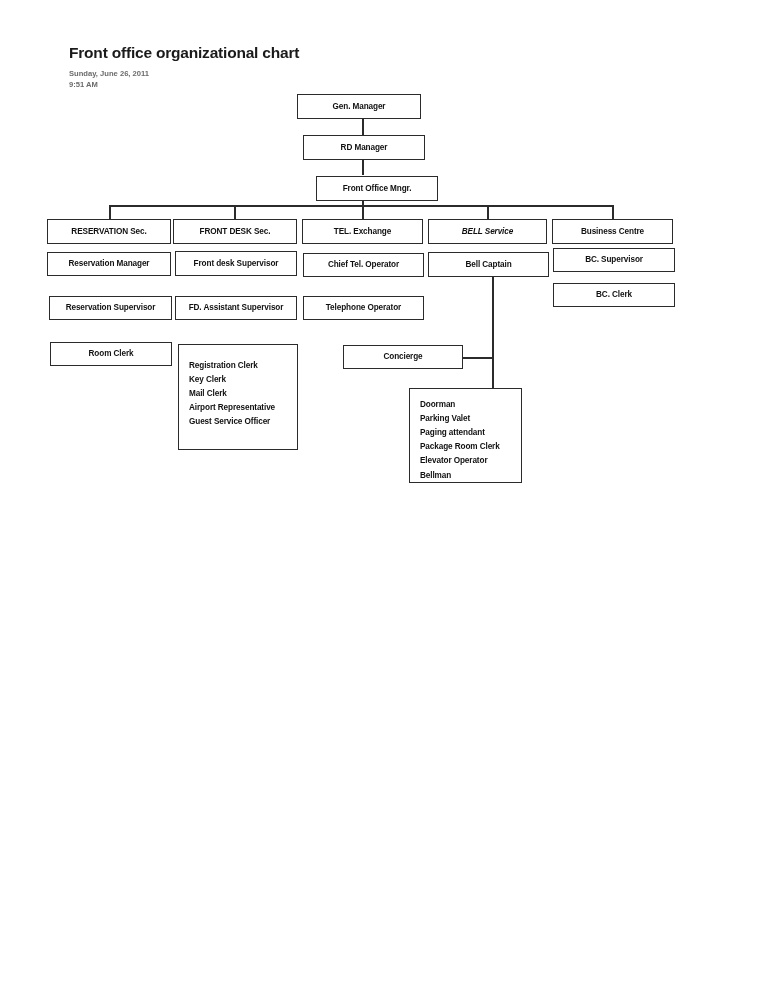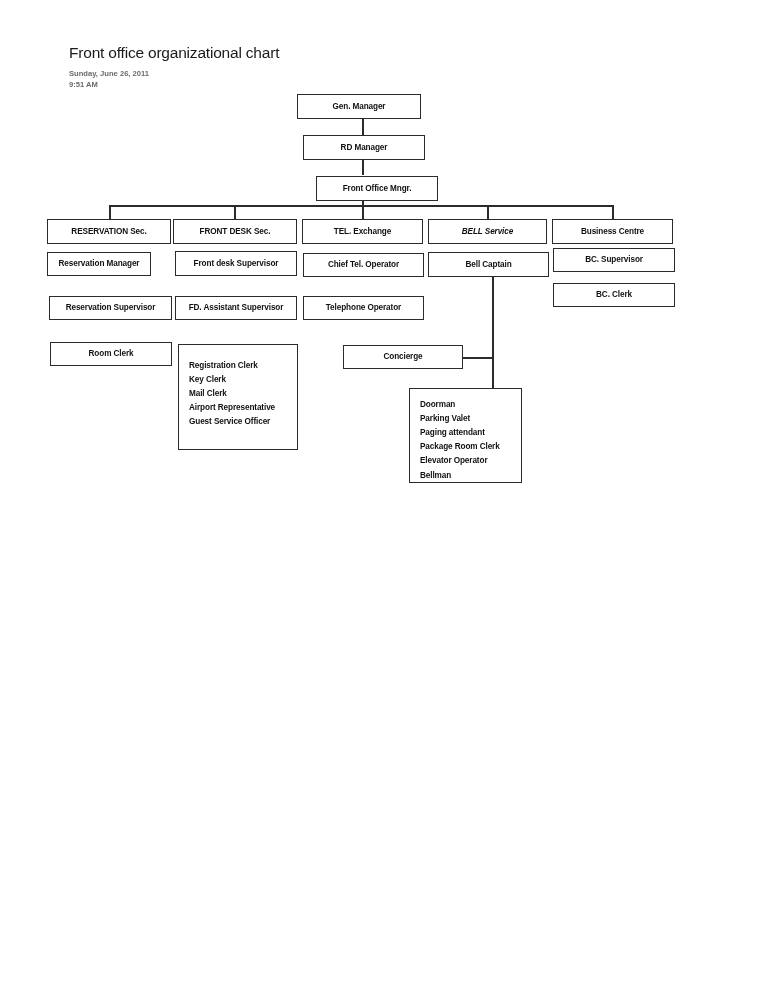--- a/index.html
+++ b/index.html
@@ -19,21 +19,21 @@
     background: #ffffff;
     overflow: hidden;
   }
 
   
   #page-title {
     position: absolute;
     left: 69px;
     top: 44px;
     font-size: 15.5px;
-    font-weight: normal;
+    font-weight: bold;
     letter-spacing: -0.2px;
     color: #1a1a1a;
     white-space: nowrap;
     text-align: center;
   }
   #meta-date {
     position: absolute;
     left: 69px;
     top: 69px;
     font-size: 7.6px;
@@ -141,21 +141,21 @@
   <div class="node" style="left:302px; top:219px; width:121px; height:25px;">
     <span>TEL. Exchange</span>
   </div>
   <div class="node" style="left:428px; top:219px; width:119px; height:25px;font-style:italic;">
     <span>BELL Service</span>
   </div>
   <div class="node" style="left:552px; top:219px; width:121px; height:25px;">
     <span>Business Centre</span>
   </div>
 
-  <div class="node" style="left:47px; top:252px; width:104px; height:24px;">
+  <div class="node" style="left:47px; top:252px; width:124px; height:24px;">
     <span>Reservation Manager</span>
   </div>
   <div class="node" style="left:175px; top:251px; width:122px; height:25px;">
     <span>Front desk Supervisor</span>
   </div>
   <div class="node" style="left:303px; top:253px; width:121px; height:24px;">
     <span>Chief Tel. Operator</span>
   </div>
   <div class="node" style="left:428px; top:252px; width:121px; height:25px;">
     <span>Bell Captain</span>

